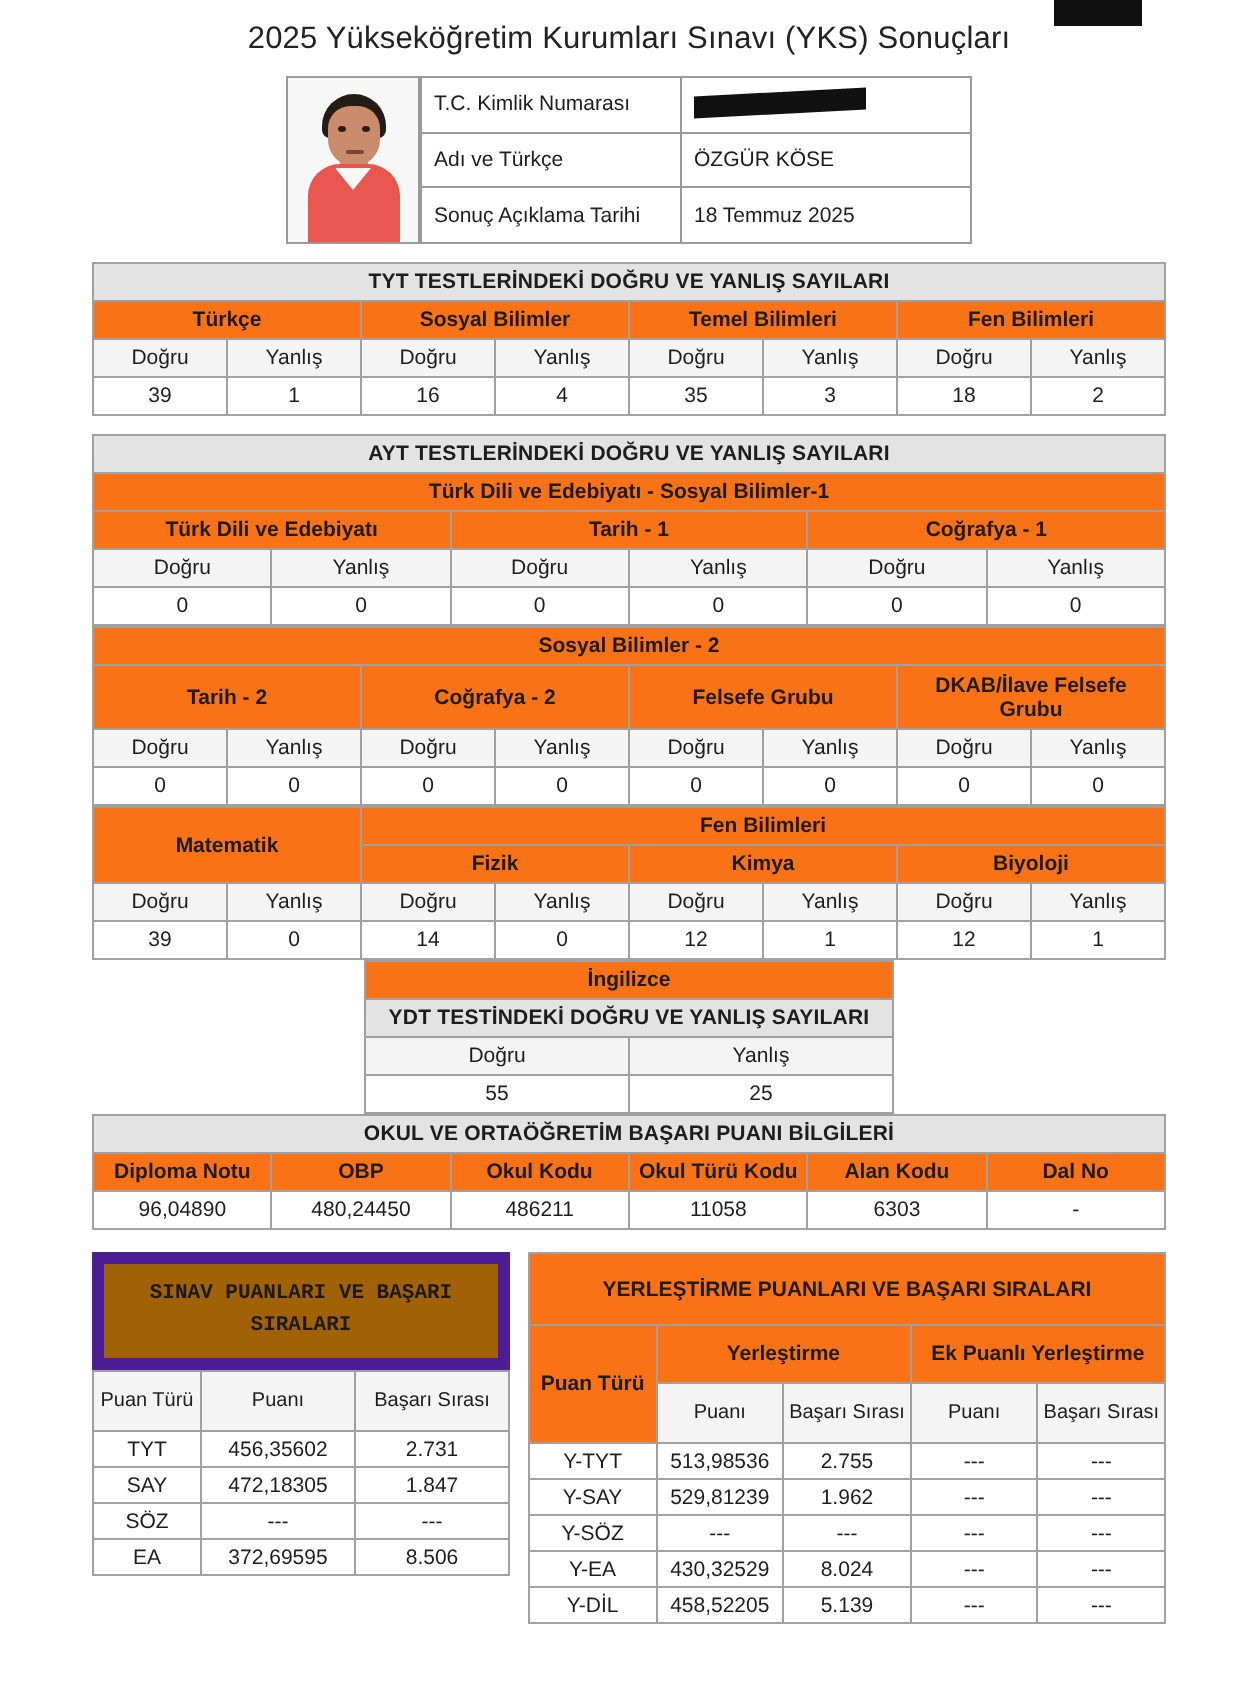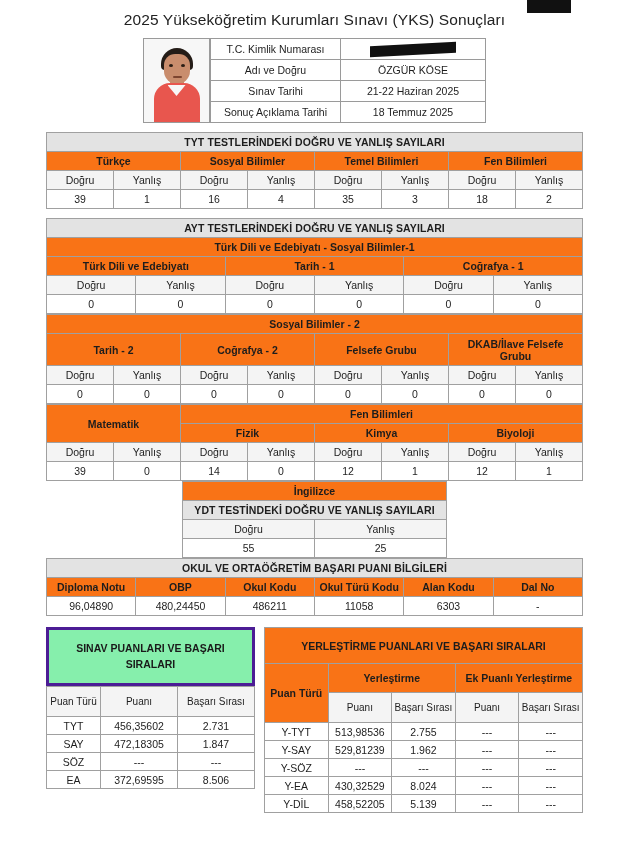--- a/index.html
+++ b/index.html
@@ -97,21 +97,20 @@
   .av-collar {
     position: absolute; left: 20px; top: 45px;
     width: 18px; height: 11px;
     background: #f7f7f7;
     clip-path: polygon(0 0, 50% 100%, 100% 0);
   }
   .id-table {
     flex: 1;
     border-collapse: collapse;
     font-size: 10.5px;
-    text-align: center;
   }
   .id-table td {
     border: 1px solid #9a9a9a;
     padding: 3px 6px;
     height: 21px;
     background: #fff;
   }
   .id-table td.label { width: 130px; color: #1d1d1d; }
   .id-table td.value { color: #1d1d1d; }
   .redaction-tc {
@@ -162,31 +161,32 @@
   .bottom {
     display: flex;
     width: 537px;
     margin: 11px auto 0 auto;
     gap: 9px;
     align-items: flex-start;
   }
   .panel-left { width: 209px; }
   .panel-right { width: 319px; }
   .panel-head {
-    border: 3px solid #4c1d95;
-    background: #86efac;
+    border: 6px solid #4c1d95;
+    background: #a16207;
     font-weight: bold;
     font-size: 10.5px;
     text-align: center;
     padding: 9px 6px;
     line-height: 1.45;
     height: 59px;
     display: flex;
     align-items: center;
     justify-content: center;
+    font-family: Liberation Mono, monospace;
   }
   .panel-head.tall { height: 59px; }
   .tight td { height: 18px; }
   .smallcell { font-size: 10px; }
   .lbl-left { text-align: left; padding-left: 6px; }
 </style>
 </head>
 <body>
 
 <div class="page">
@@ -208,26 +208,22 @@
         <div class="av-collar"></div>
       </div>
     </div>
     <table class="id-table">
       <tbody>
           <tr>
         <td class="label">T.C. Kimlik Numarası</td>
         <td class="value"><span class="redaction-tc"></span></td>
       </tr>
       <tr>
-        <td class="label">Adı ve Doğru</td>
+        <td class="label">Adı ve Türkçe</td>
         <td class="value">ÖZGÜR KÖSE</td>
-      </tr>
-      <tr>
-        <td class="label">Sınav Tarihi</td>
-        <td class="value">21-22 Haziran 2025</td>
       </tr>
       <tr>
         <td class="label">Sonuç Açıklama Tarihi</td>
         <td class="value">18 Temmuz 2025</td>
       </tr>
     </tbody>
       </table>
   </div>
 
   <div class="wrap block">

